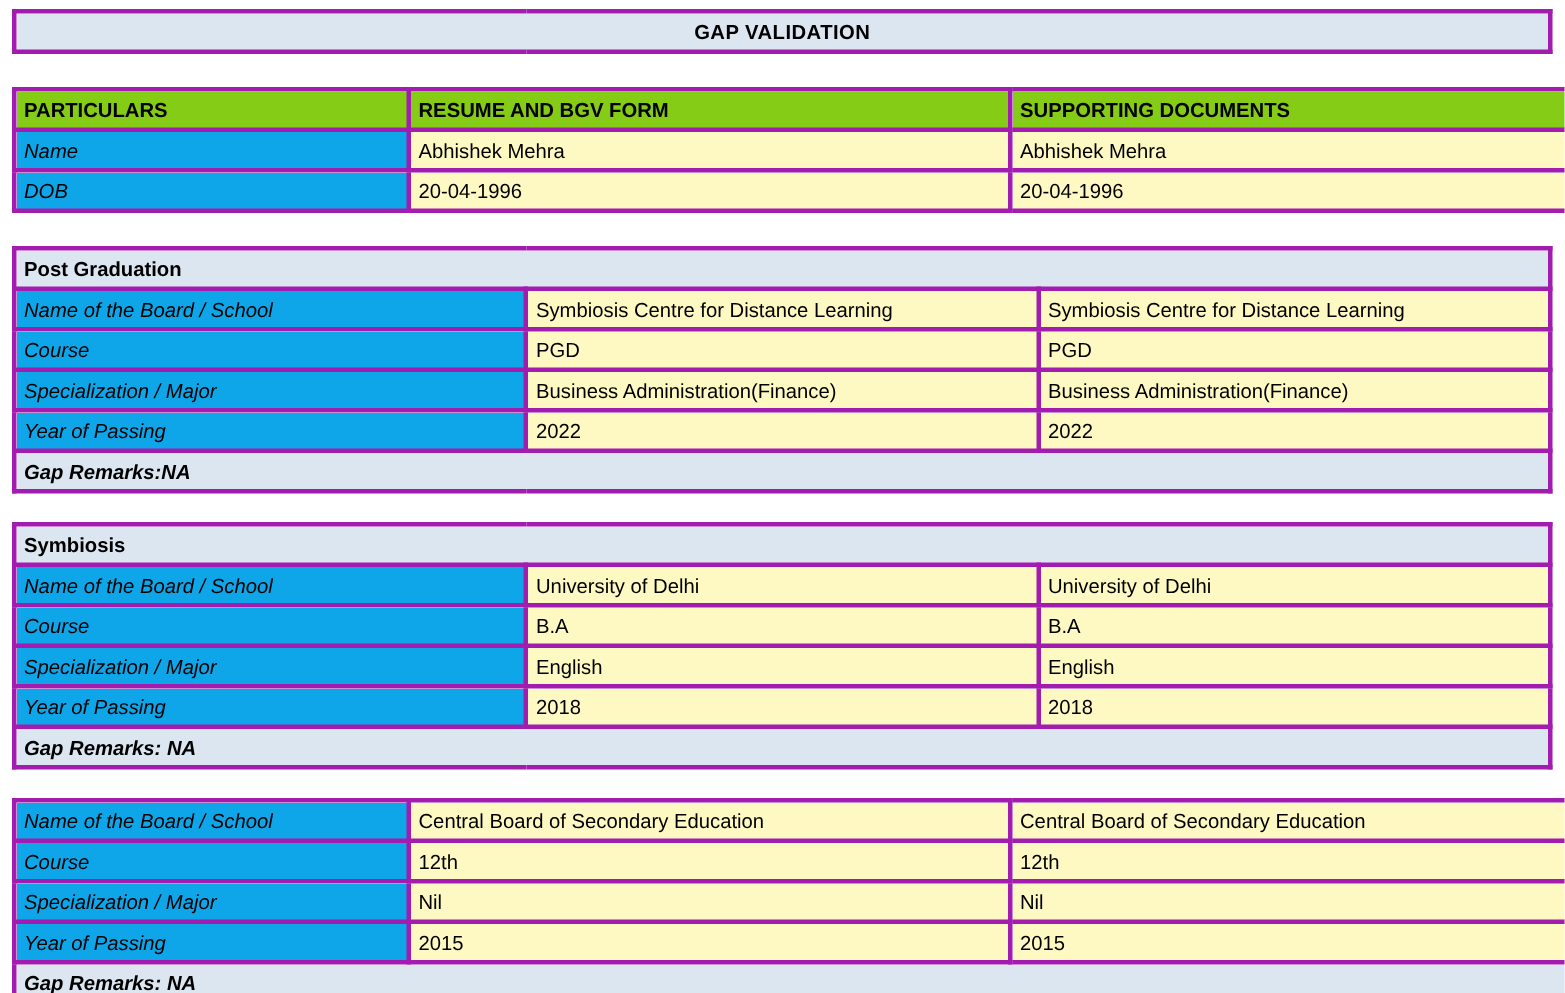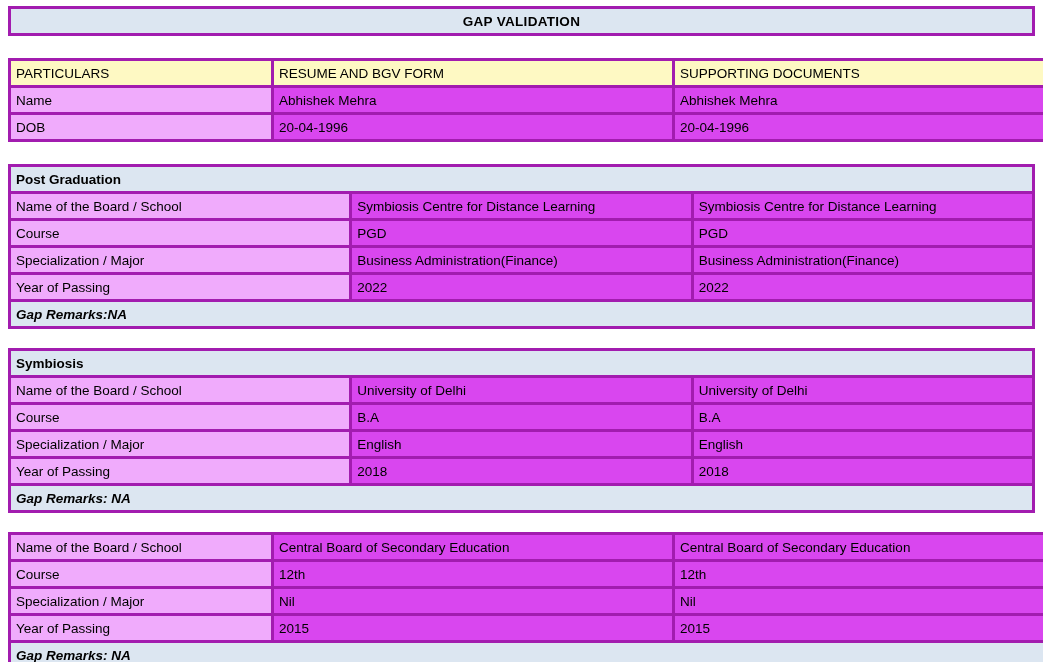--- a/index.html
+++ b/index.html
@@ -42,33 +42,34 @@
   .col3 { width: 389px; }
 
   .title-row td {
     background: #dce6f1;
     text-align: center;
     font-weight: bold;
     letter-spacing: 0.3px;
     height: 24px;
   }
   .header-row td {
-    background: #fef9c3;
-    font-weight: normal;
+    background: #84cc16;
+    font-weight: bold;
   }
   .section-title td {
     background: #dce6f1;
     font-weight: bold;
     margin-top: 37px;
   }
   .label-cell {
-    background: #f0abfc;
+    background: #0ea5e9;
+    font-style: italic;
   }
   .value-cell {
-    background: #d946ef;
+    background: #fef9c3;
   }
   .remarks-row td {
     background: #dce6f1;
     font-weight: bold;
     font-style: italic;
   }
   .spacer {
     height: 22px;
   }
   .spacer-sm {

